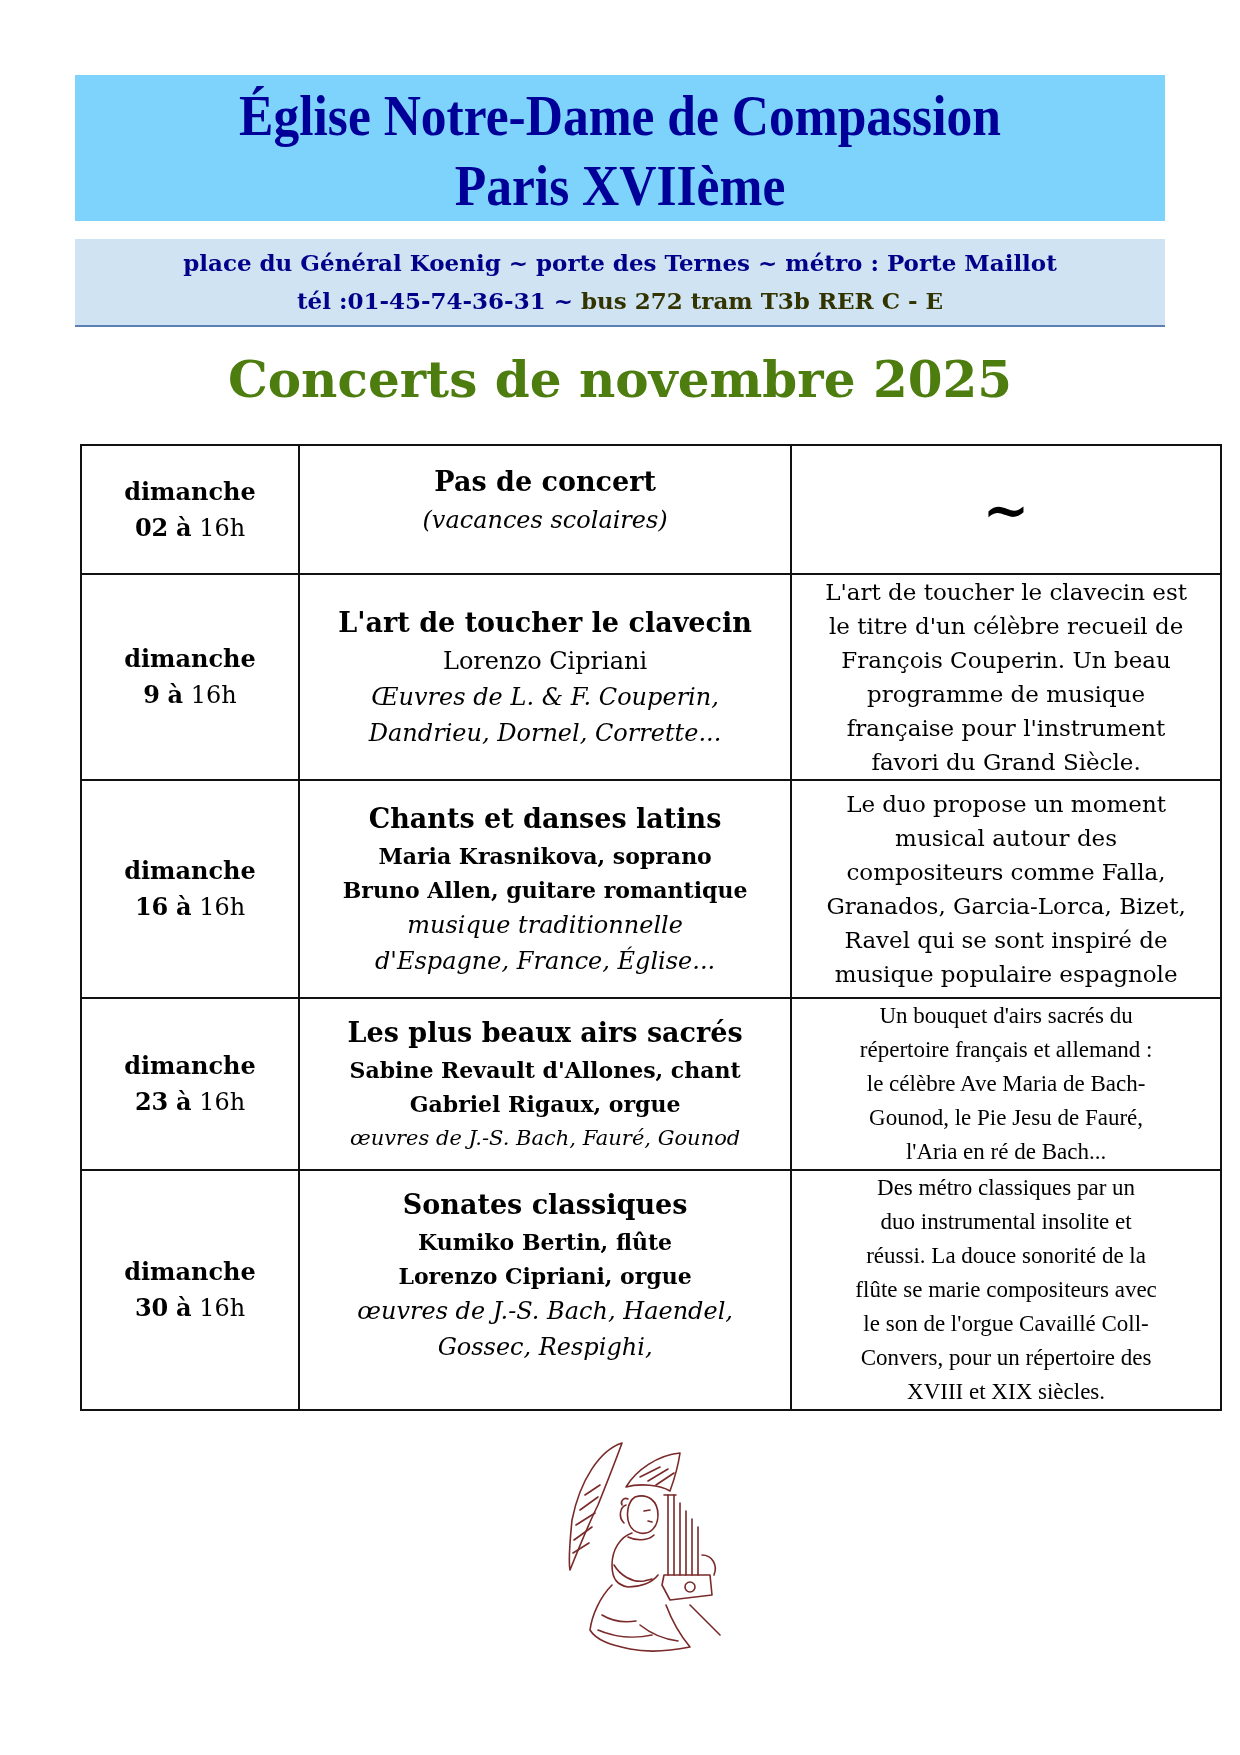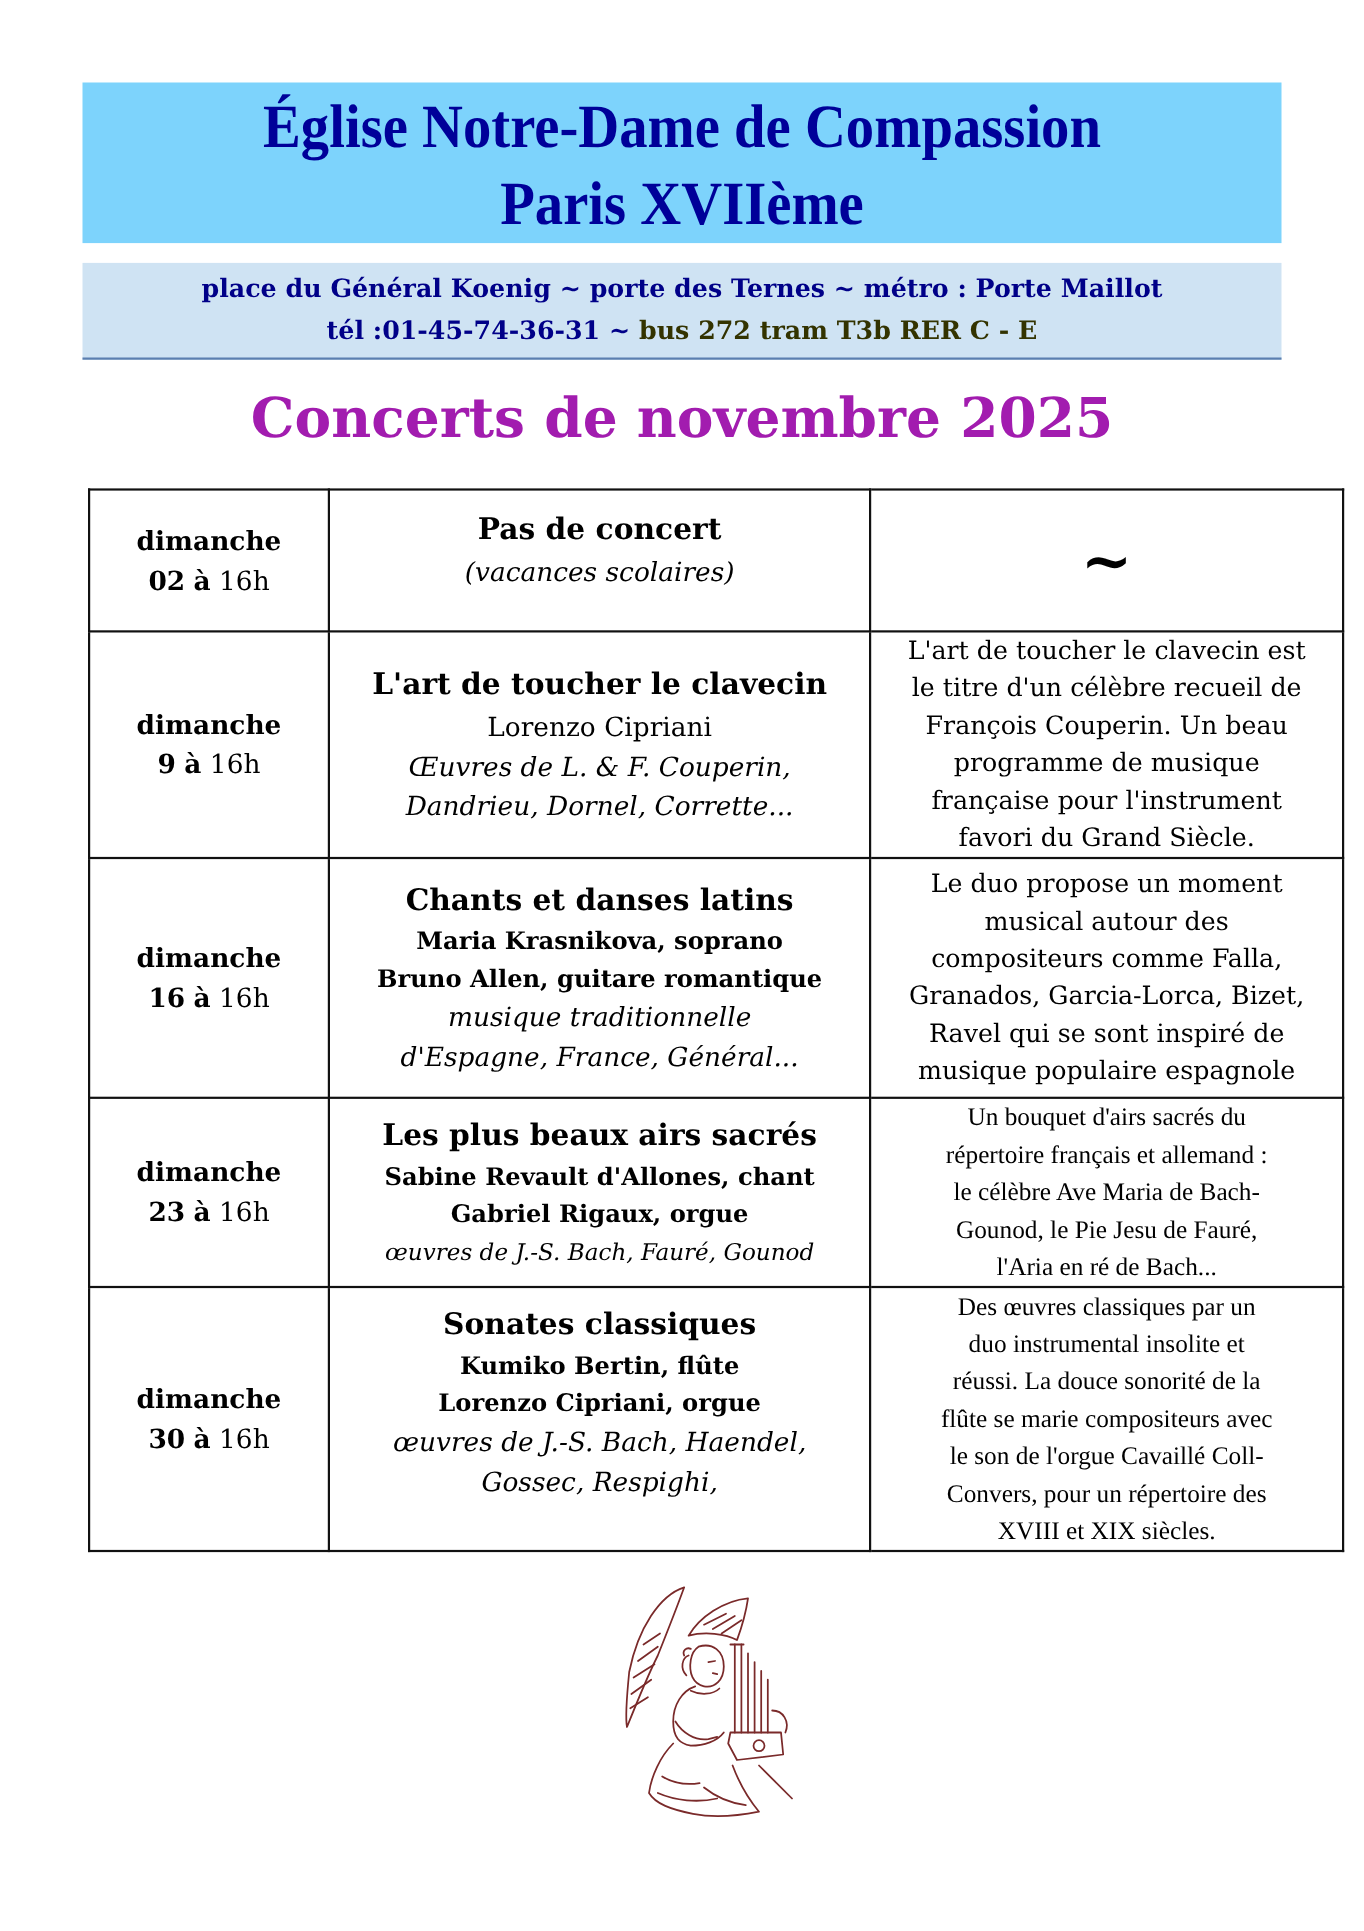--- a/index.html
+++ b/index.html
@@ -12,21 +12,21 @@
   .banner .line1 { margin-top: 6px; }
   .info { position: absolute; left: 75px; top: 239px; width: 1090px; height: 86px;
           background: #cfe3f3; border-bottom: 2px solid #5b7fb0; text-align: center;
           font-family: "DejaVu Serif", serif; font-weight: bold; font-size: 23px; }
   .info .row { line-height: 38px; }
   .info .row1 { margin-top: 5px; color: #000088; }
   .info .tel { color: #000088; }
   .info .transit { color: #333300; }
   .heading { position: absolute; left: 0; top: 345px; width: 1240px; text-align: center;
              font-family: "DejaVu Serif", serif; font-weight: bold; font-size: 50px;
-             color: #a21caf; line-height: 70px; }
+             color: #4d7c0f; line-height: 70px; }
   table.concerts { position: absolute; left: 80px; top: 444px; width: 1142px;
                    border-collapse: collapse; }
   table.concerts td { border: 2.5px solid #111; text-align: center; vertical-align: middle; padding: 0 6px; }
   td.date { width: 196px; font-size: 24px; line-height: 36px; }
   td.date .b { font-weight: bold; }
   td.prog { width: 460px; }
   td.desc { width: 400px; font-size: 23px; line-height: 34px; }
   .ptitle { font-weight: bold; font-size: 27px; line-height: 40px; }
   .pnorm { font-size: 24px; line-height: 36px; }
   .pbold { font-weight: bold; font-size: 22px; line-height: 34px; }
@@ -97,21 +97,21 @@
       <tr class="r3">
         <td class="date">
           <div><span class="b">dimanche</span></div>
           <div><span class="b">16</span> <span class="b">à</span> <span>16h</span></div>
         </td>
         <td class="prog">
           <div class="ptitle">Chants et danses latins</div>
           <div class="pbold">Maria Krasnikova, soprano</div>
           <div class="pbold">Bruno Allen, guitare romantique</div>
           <div class="pital">musique traditionnelle</div>
-          <div class="pital">d'Espagne, France, Général...</div>
+          <div class="pital">d'Espagne, France, Église...</div>
         </td>
         <td class="desc">
           <div>Le duo propose un moment</div>
           <div>musical autour des</div>
           <div>compositeurs comme Falla,</div>
           <div>Granados, Garcia-Lorca, Bizet,</div>
           <div>Ravel qui se sont inspiré de</div>
           <div>musique populaire espagnole</div>
         </td>
       </tr>
@@ -141,21 +141,21 @@
         </td>
         <td class="prog">
           <div class="ptitle">Sonates classiques</div>
           <div class="pbold">Kumiko Bertin, flûte</div>
           <div class="pbold">Lorenzo Cipriani, orgue</div>
           <div class="pital">œuvres de J.-S. Bach, Haendel,</div>
           <div class="pital">Gossec, Respighi,</div>
           <div style="height:30px"></div>
         </td>
         <td class="desc desc-tight">
-          <div>Des œuvres classiques par un</div>
+          <div>Des métro classiques par un</div>
           <div>duo instrumental insolite et</div>
           <div>réussi. La douce sonorité de la</div>
           <div>flûte se marie compositeurs avec</div>
           <div>le son de l'orgue Cavaillé Coll-</div>
           <div>Convers, pour un répertoire des</div>
           <div>XVIII et XIX siècles.</div>
         </td>
       </tr>
     </tbody>
 </table>

